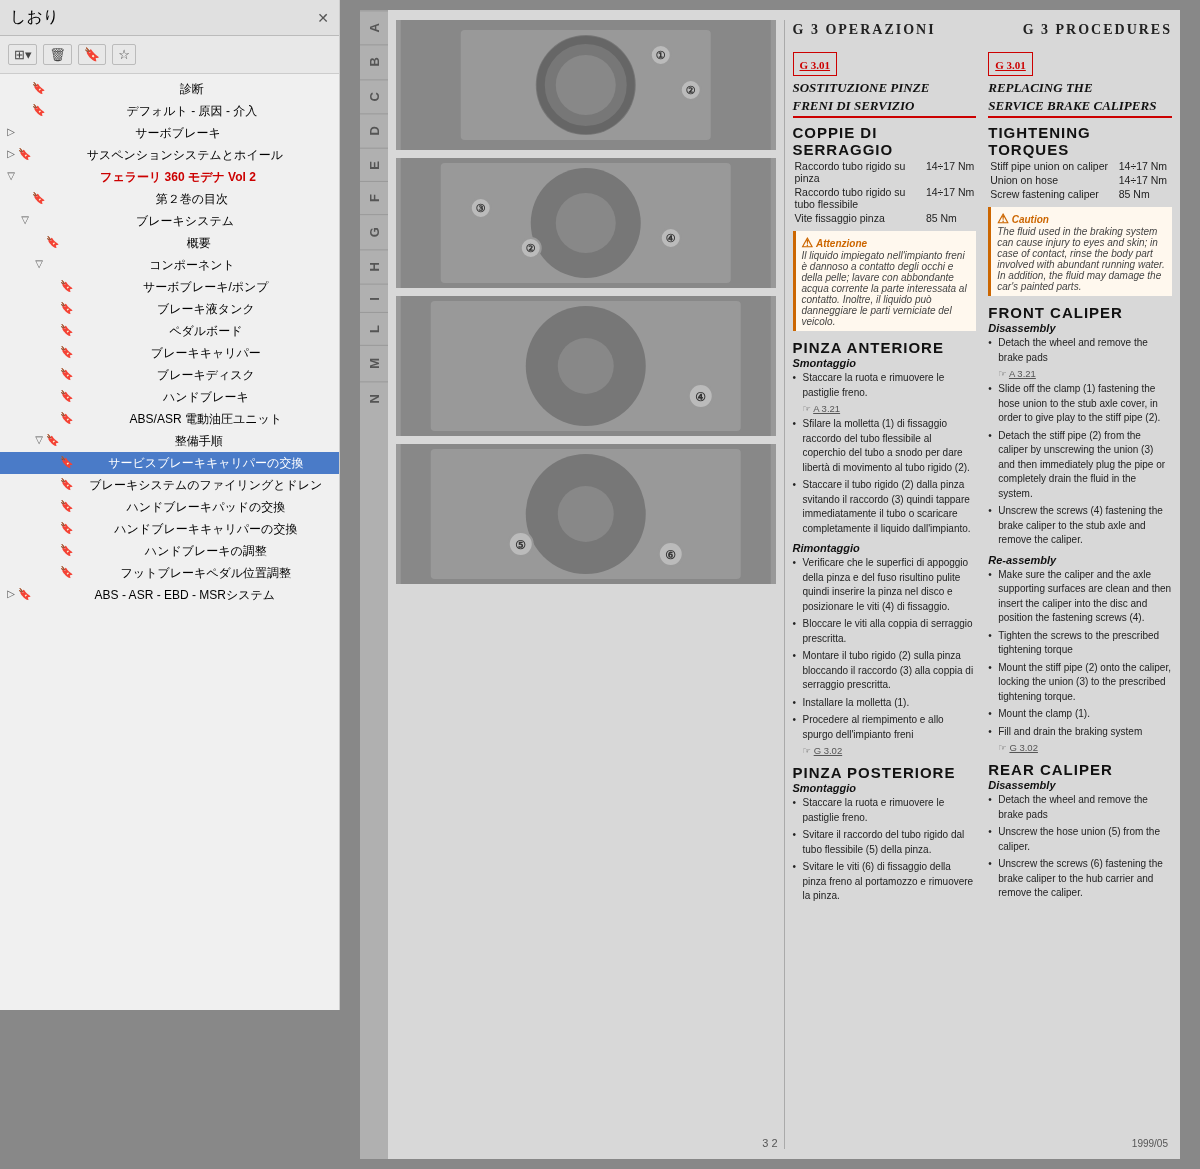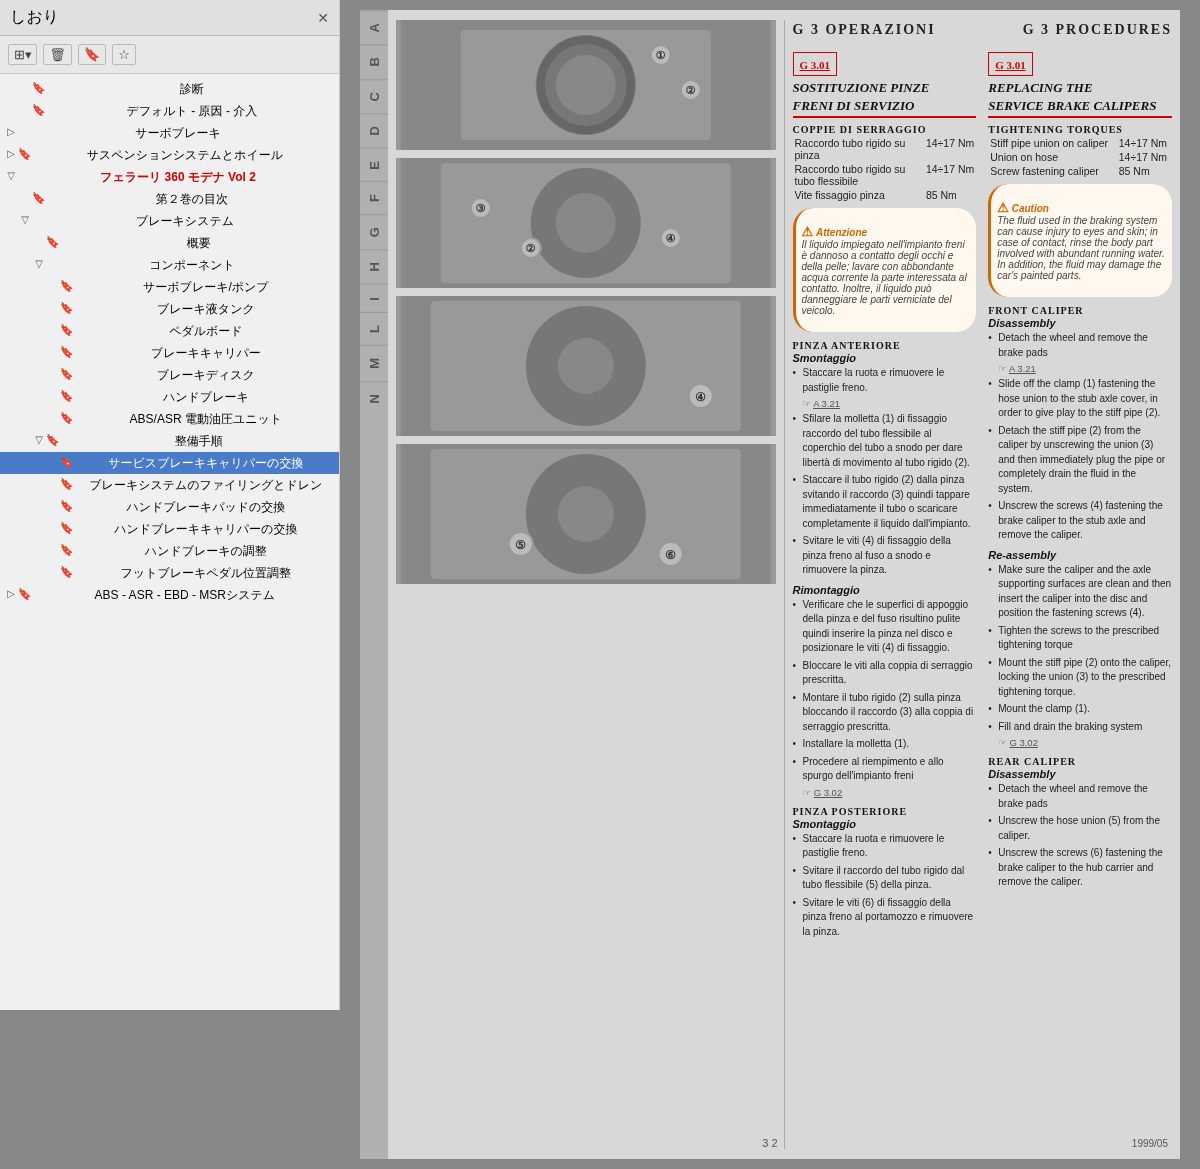--- a/index.html
+++ b/index.html
@@ -196,23 +196,23 @@
       font-weight: bold;
       font-family: Georgia, serif;
       color: #111;
       margin-bottom: 2px;
       text-transform: uppercase;
       font-variant: small-caps;
       font-style: italic;
     }
 
     .doc-h3 {
-      font-size: 10px;
-      font-weight: bold;
-      font-family: Liberation Serif, serif;
+      font-size: 15px;
+      font-weight: bold;
+      font-family: Liberation Sans, sans-serif;
       color: #111;
       margin-bottom: 1px;
       text-transform: uppercase;
       letter-spacing: 1px;
     }
 
     .doc-subh {
       font-size: 11px;
       font-style: italic;
       font-weight: bold;
@@ -233,25 +233,24 @@
       vertical-align: top;
     }
 
     .doc-table td.val {
       white-space: nowrap;
     }
 
     .warning-box {
       border-left: 3px solid #cc6600;
       background: #fff8ee;
-      padding: 16px 6px;
+      padding: 4px 6px;
       margin-bottom: 8px;
       font-size: 10px;
       color: #333;
-      border-radius: 20px;
     }
 
     .warning-icon {
       color: #cc6600;
       font-size: 13px;
       font-weight: bold;
     }
 
     .warning-title {
       font-weight: bold;
@@ -592,21 +591,20 @@
 
             <div class="doc-h3">Pinza Anteriore</div>
             <div class="doc-subh">Smontaggio</div>
             <div id="front-bullets-left">
                 <div class="doc-bullet">Staccare la ruota e rimuovere le pastiglie freno.</div>
               </div>
             <div class="doc-ref">☞ <u>A 3.21</u></div>
             <div id="front-more-bullets-left">
                 <div class="doc-bullet">Sfilare la molletta (1) di fissaggio raccordo del tubo flessibile al coperchio del tubo a snodo per dare libertà di movimento al tubo rigido (2).</div>
                 <div class="doc-bullet">Staccare il tubo rigido (2) dalla pinza svitando il raccordo (3) quindi tappare immediatamente il tubo o scaricare completamente il liquido dall'impianto.</div>
-                <div class="doc-bullet">Svitare le viti (4) di fissaggio della pinza freno al fuso a snodo e rimuovere la pinza.</div>
               </div>
 
             <div class="doc-subh" style="margin-top:6px;">Rimontaggio</div>
             <div id="reassembly-bullets-left">
                 <div class="doc-bullet">Verificare che le superfici di appoggio della pinza e del fuso risultino pulite quindi inserire la pinza nel disco e posizionare le viti (4) di fissaggio.</div>
                 <div class="doc-bullet">Bloccare le viti alla coppia di serraggio prescritta.</div>
                 <div class="doc-bullet">Montare il tubo rigido (2) sulla pinza bloccando il raccordo (3) alla coppia di serraggio prescritta.</div>
                 <div class="doc-bullet">Installare la molletta (1).</div>
                 <div class="doc-bullet">Procedere al riempimento e allo spurgo dell'impianto freni</div>
               </div>

